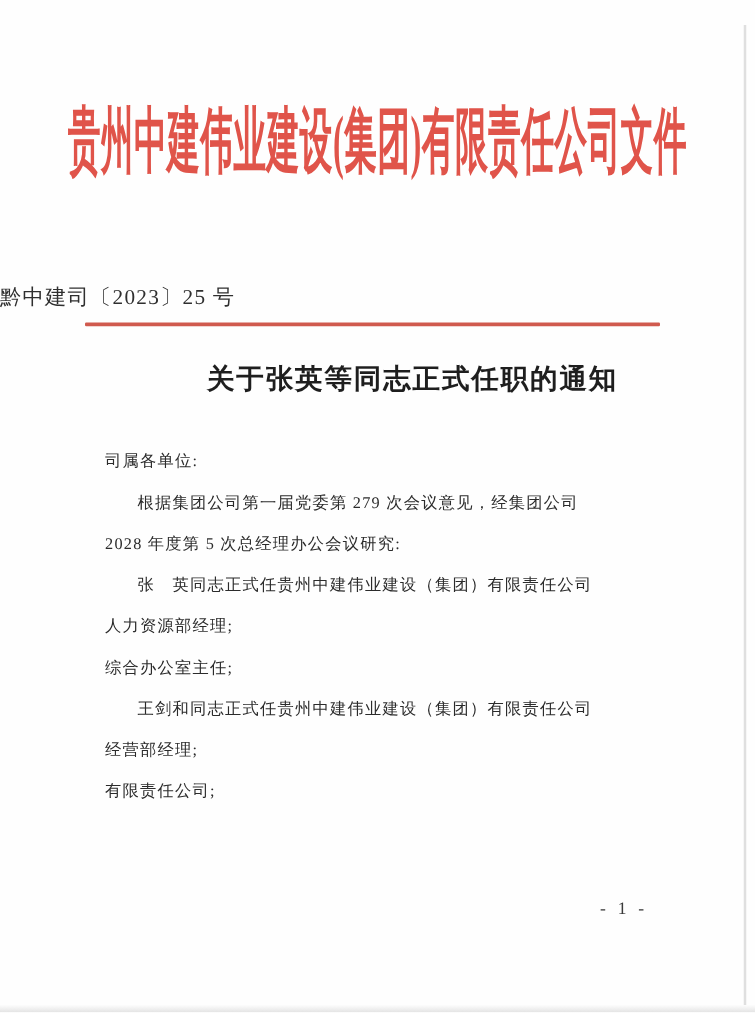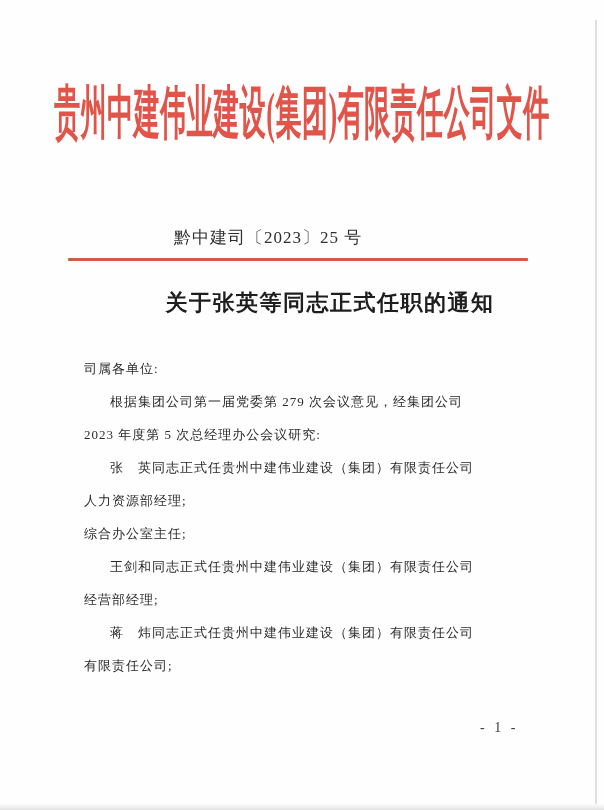--- a/index.html
+++ b/index.html
@@ -31,21 +31,20 @@
   }
   .org-header span{
     display:inline-block;
     font-size:26px;font-weight:bold;letter-spacing:.5px;
     color:var(--header-red);
     transform:scaleY(2.2);
     white-space:nowrap;
   }
   .doc-number{
     position:absolute;left:0;top:226px;width:536px;
-    text-align:center;
     font-size:17px;letter-spacing:1px;color:#2f2f2f;
   }
   .red-divider{
     position:absolute;left:68px;top:258px;width:460px;height:3px;
     background:var(--divider-red);
     border-radius:1px;
   }
   .doc-title{
     position:absolute;left:0;top:288px;width:604px;
     text-align:center;
@@ -78,27 +77,26 @@
 
   <div class="doc-number">黔中建司〔2023〕25 号</div>
 
   <div class="red-divider"></div>
 
   <div class="doc-title">关于张英等同志正式任职的通知</div>
 
   <div class="body-text">
     <div class="line">司属各单位:</div>
     <div class="line indent">根据集团公司第一届党委第 279 次会议意见，经集团公司</div>
-    <div class="line">2023 年度第 5 次总经理办公会议研究:</div>
+    <div class="line">2028 年度第 5 次总经理办公会议研究:</div>
     <div class="line indent">张　英同志正式任贵州中建伟业建设（集团）有限责任公司</div>
     <div class="line">人力资源部经理;</div>
     <div class="line">综合办公室主任;</div>
     <div class="line indent">王剑和同志正式任贵州中建伟业建设（集团）有限责任公司</div>
     <div class="line">经营部经理;</div>
-    <div class="line indent">蒋　炜同志正式任贵州中建伟业建设（集团）有限责任公司</div>
     <div class="line">有限责任公司;</div>
   </div>
 
   <div class="page-number">- 1 -</div>
 
   <div class="edge-right"></div>
   <div class="edge-bottom"></div>
 
 </div>
 

